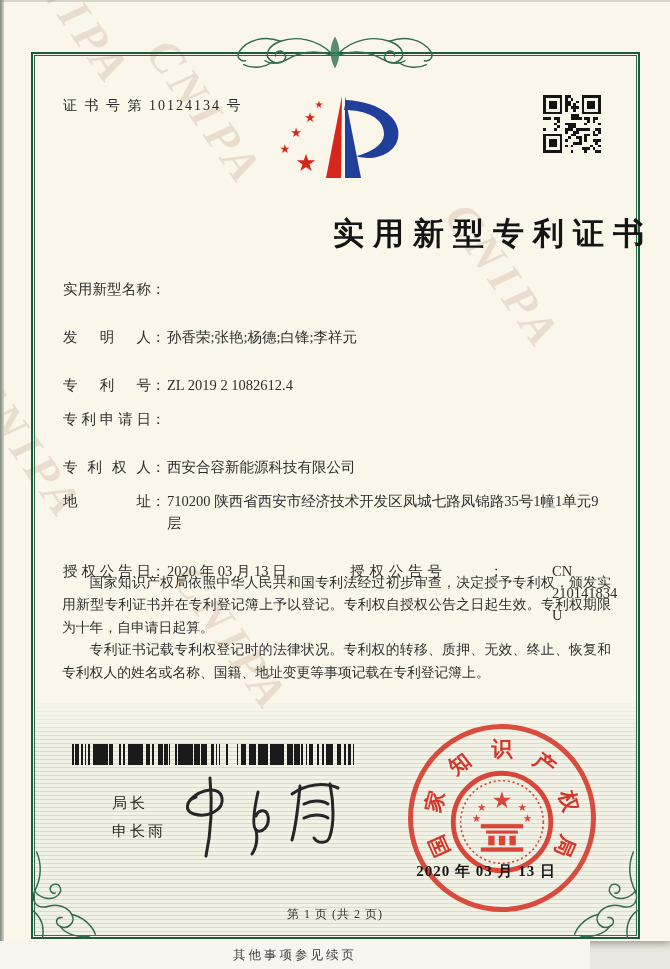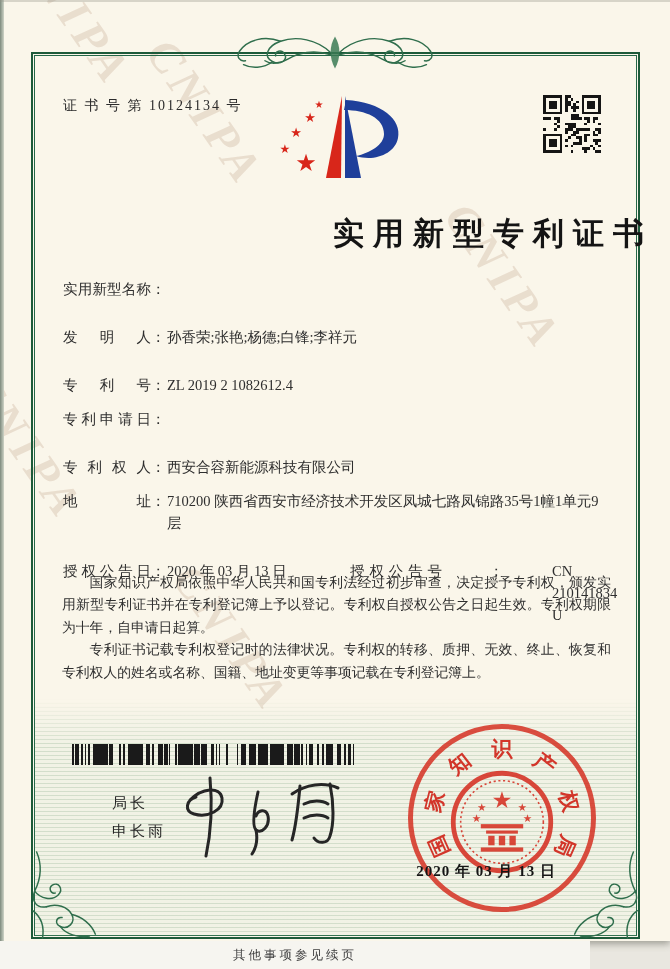--- a/index.html
+++ b/index.html
@@ -447,20 +447,21 @@
           <rect x="35" y="58" width="30" height="3"></rect>
           <rect x="37" y="63" width="6" height="9"></rect>
             <rect x="47" y="63" width="6" height="9"></rect>
             <rect x="57" y="63" width="6" height="9"></rect>
           <rect x="30" y="74" width="40" height="4"></rect>
         </g>
       </svg>
     </div>
     <div class="seal-date">2020 年 03 月 13 日</div>
 
+    <div class="page-info">第 1 页 (共 2 页)</div>
 
     <div class="edge-left"></div>
     <div class="edge-top"></div>
   </div>
 
   <div class="continuation">
     <span>其他事项参见续页</span>
   </div>
 </div>
 

